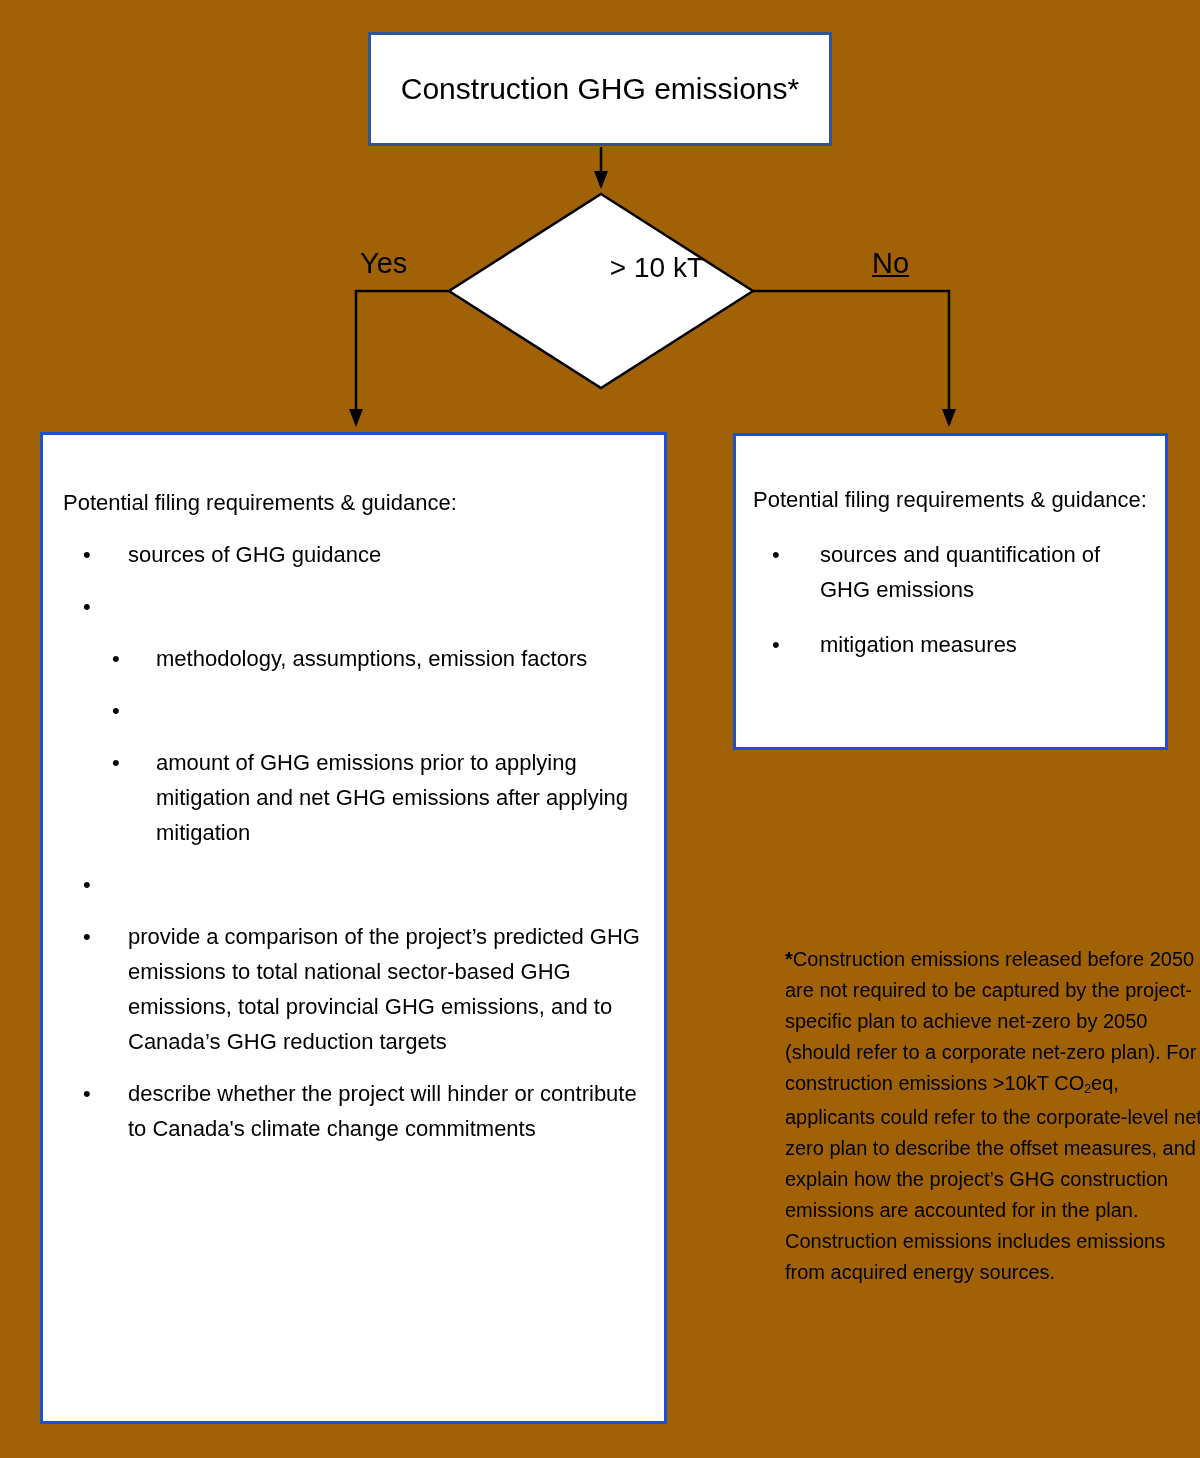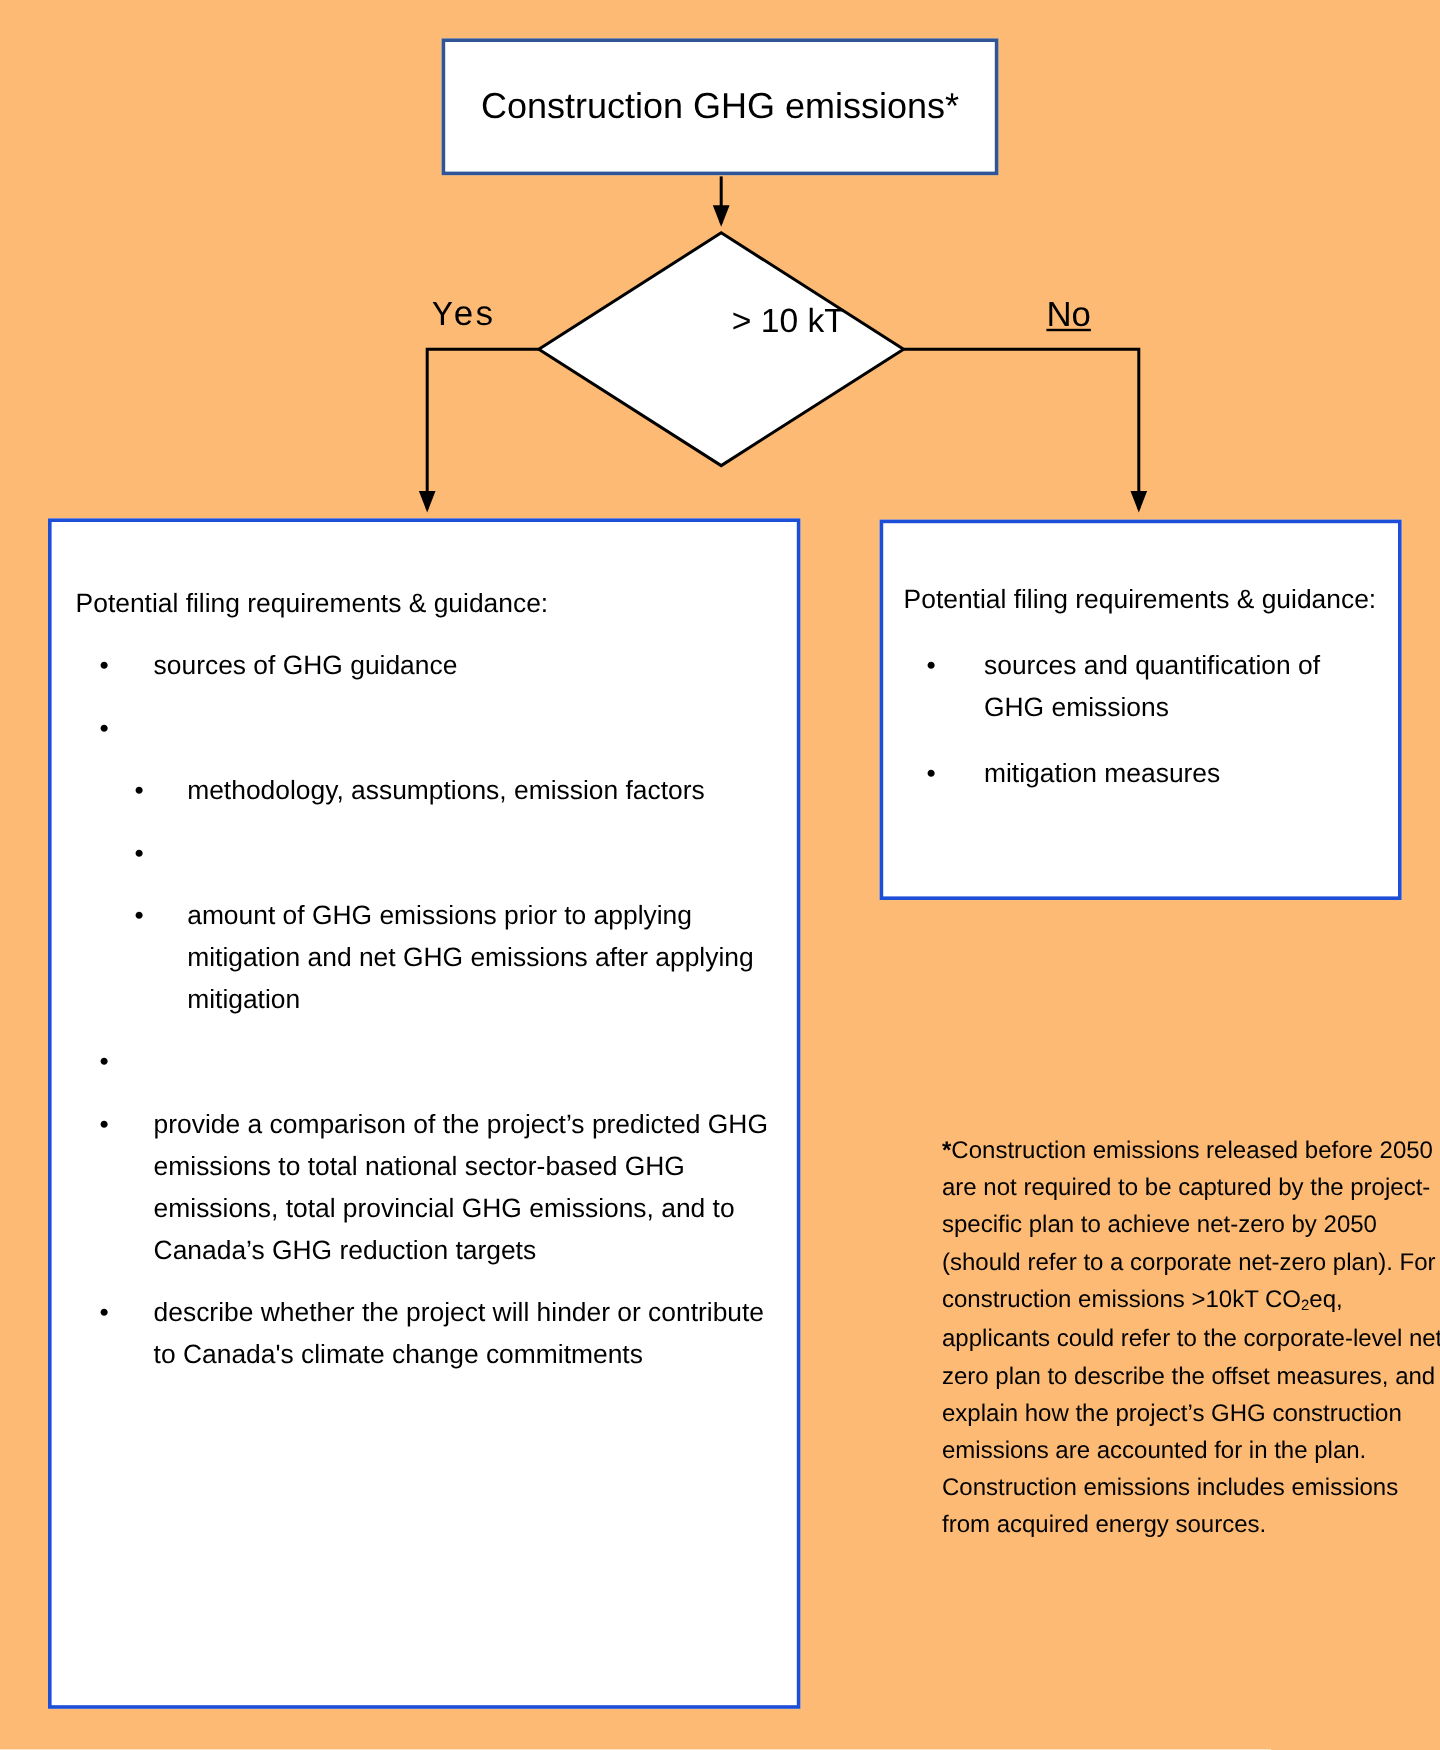--- a/index.html
+++ b/index.html
@@ -6,21 +6,21 @@
   html, body { background: #ffffff; }
   body {
     font-family: "Liberation Sans", "DejaVu Sans", sans-serif;
     color: #000000;
     width: 1200px;
   }
   #canvas {
     position: relative;
     width: 1200px;
     height: 1458px;
-    background: #fdba74;
+    background: #a16207;
     overflow: hidden;
   }
   
   #connector-svg {
     position: absolute;
     left: 0; top: 0;
     width: 1200px; height: 1458px;
     pointer-events: none;
   }
   
@@ -48,21 +48,21 @@
     font-size: 0.62em;
     vertical-align: baseline;
     position: relative;
     top: 0.25em;
   }
   
   .branch-label {
     position: absolute;
     font-size: 29px;
   }
-  .branch-label.yes { left: 360px; top: 247px; font-family: Liberation Mono, monospace; }
+  .branch-label.yes { left: 360px; top: 247px; }
   .branch-label.no  { left: 872px; top: 247px; text-decoration: underline; }
   
   .outcome-box {
     position: absolute;
     border: 3px solid #1d4ed8;
     background: #ffffff;
     font-size: 22px;
     line-height: 35px;
   }
   .outcome-box.left {

